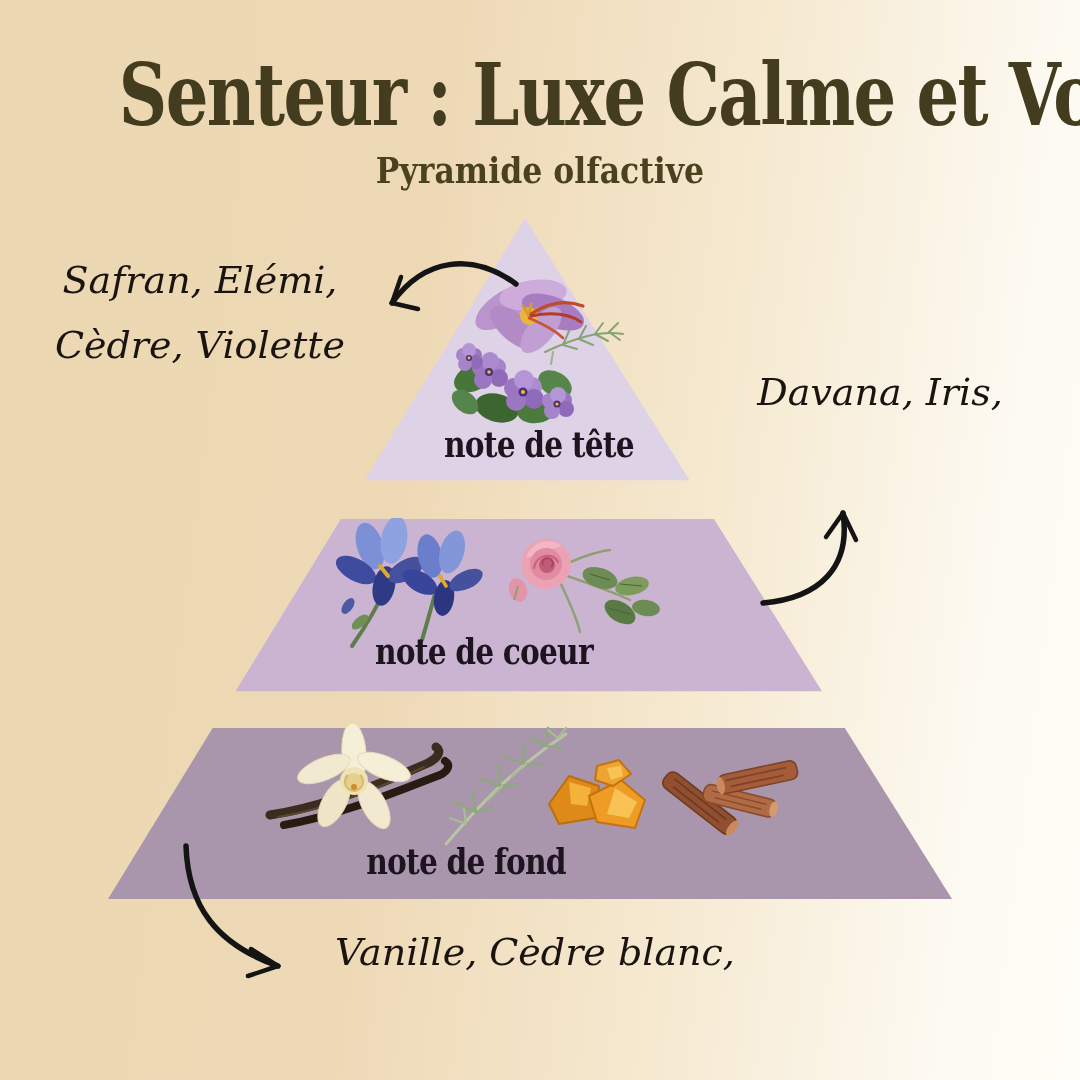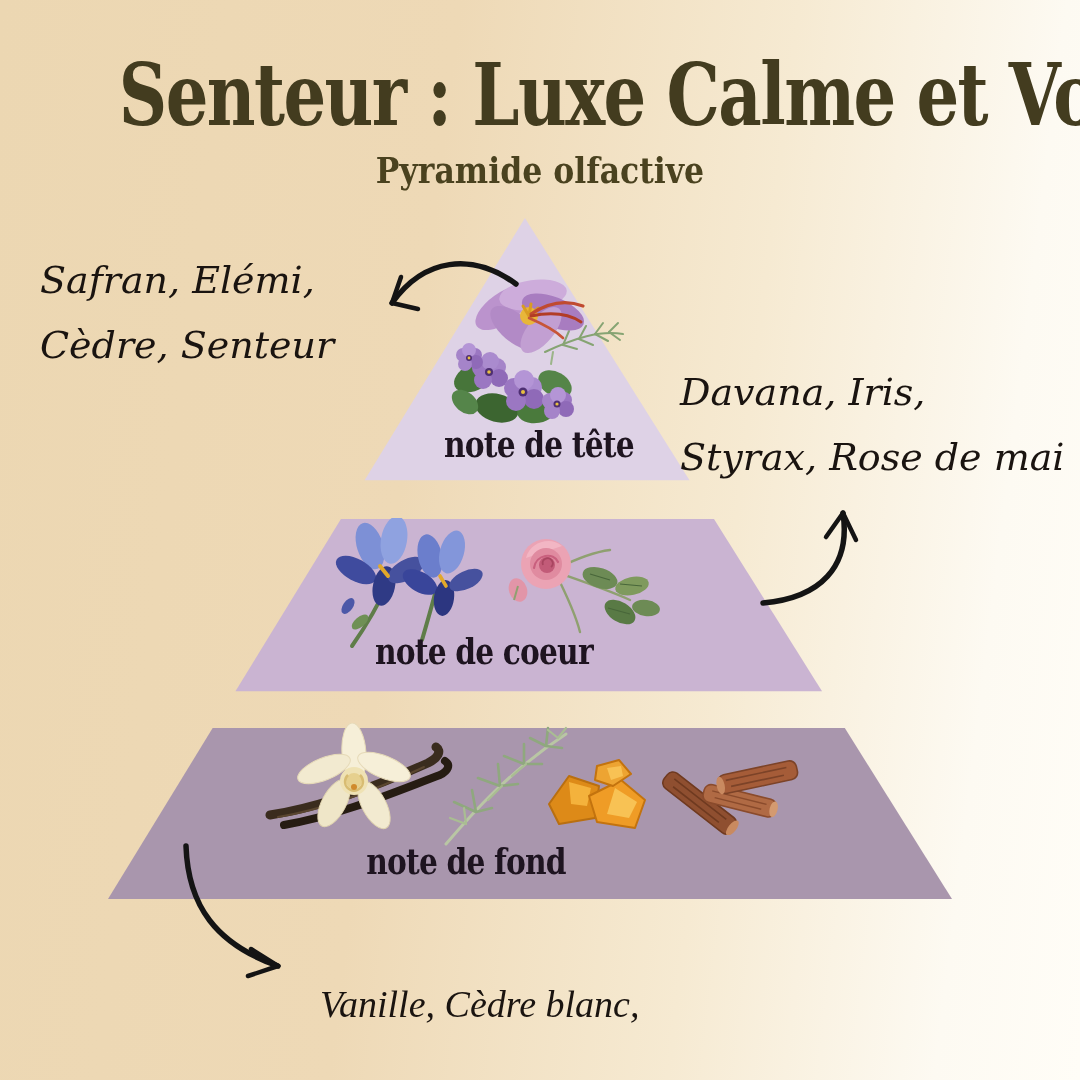--- a/index.html
+++ b/index.html
@@ -25,26 +25,26 @@
   .tier-base{clip-path:polygon(12.4% 74.9%, 87.3% 74.9%, 100% 100%, 0% 100%);}
   .tier-label{
     position:absolute; text-align:center; font-weight:bold; color:#1e1420;
     font-size:35px; letter-spacing:-1px; transform:scaleX(0.85); transform-origin:50% 50%;
     white-space:nowrap;
   }
   #label-top  {left:429px; top:424px; width:200px;}
   #label-heart{left:357px; top:631px; width:240px;}
   #label-base {left:346px; top:841px; width:240px;}
   .script-note{
-    position:absolute; font-style:italic;
+    position:absolute; text-align:center; font-style:italic;
     font-size:38px; color:#1a1410; line-height:65px; white-space:nowrap;
   }
   #note-top {left:40px;  top:248px; width:320px;}
   #note-heart{left:680px; top:360px; width:400px;}
-  #note-base{left:320px; top:972px; width:430px;font-family:Liberation Serif, serif;}
+  #note-base{left:320px; top:920px; width:430px;}
   .ill{position:absolute;}
   #ill-top-group {left:445px; top:260px;}
   #ill-iris      {left:318px; top:518px;}
   #ill-rose      {left:498px; top:528px;}
   #ill-vanilla   {left:258px; top:723px;}
   #ill-cedar     {left:428px; top:720px;}
   #ill-amber     {left:545px; top:756px;}
   #ill-sandal    {left:656px; top:753px;}
   #arrows{position:absolute; inset:0; pointer-events:none;}
 </style>
@@ -255,25 +255,24 @@
       </g>
     </g>
   </svg>
 
   <div class="tier-label" id="label-top">note de tête</div>
   <div class="tier-label" id="label-heart">note de coeur</div>
   <div class="tier-label" id="label-base">note de fond</div>
 
   <div class="script-note" id="note-top">
     <div>Safran, Elémi,</div>
-    <div>Cèdre, Senteur</div>
+    <div>Cèdre, Violette</div>
   </div>
   <div class="script-note" id="note-heart">
     <div>Davana, Iris,</div>
-    <div>Styrax, Rose de mai</div>
   </div>
   <div class="script-note" id="note-base">
     <div>Vanille, Cèdre blanc,</div>
   </div>
 
   <svg id="arrows" width="1080" height="1080" viewBox="0 0 1080 1080">
     <g stroke="#141414" fill="none" stroke-linecap="round">
       <g>
         <path d="M516,284 C472,252 424,258 392,303" stroke-width="5.5"></path>
         <path d="M392,303 L401,277" stroke-width="4.5"></path>

